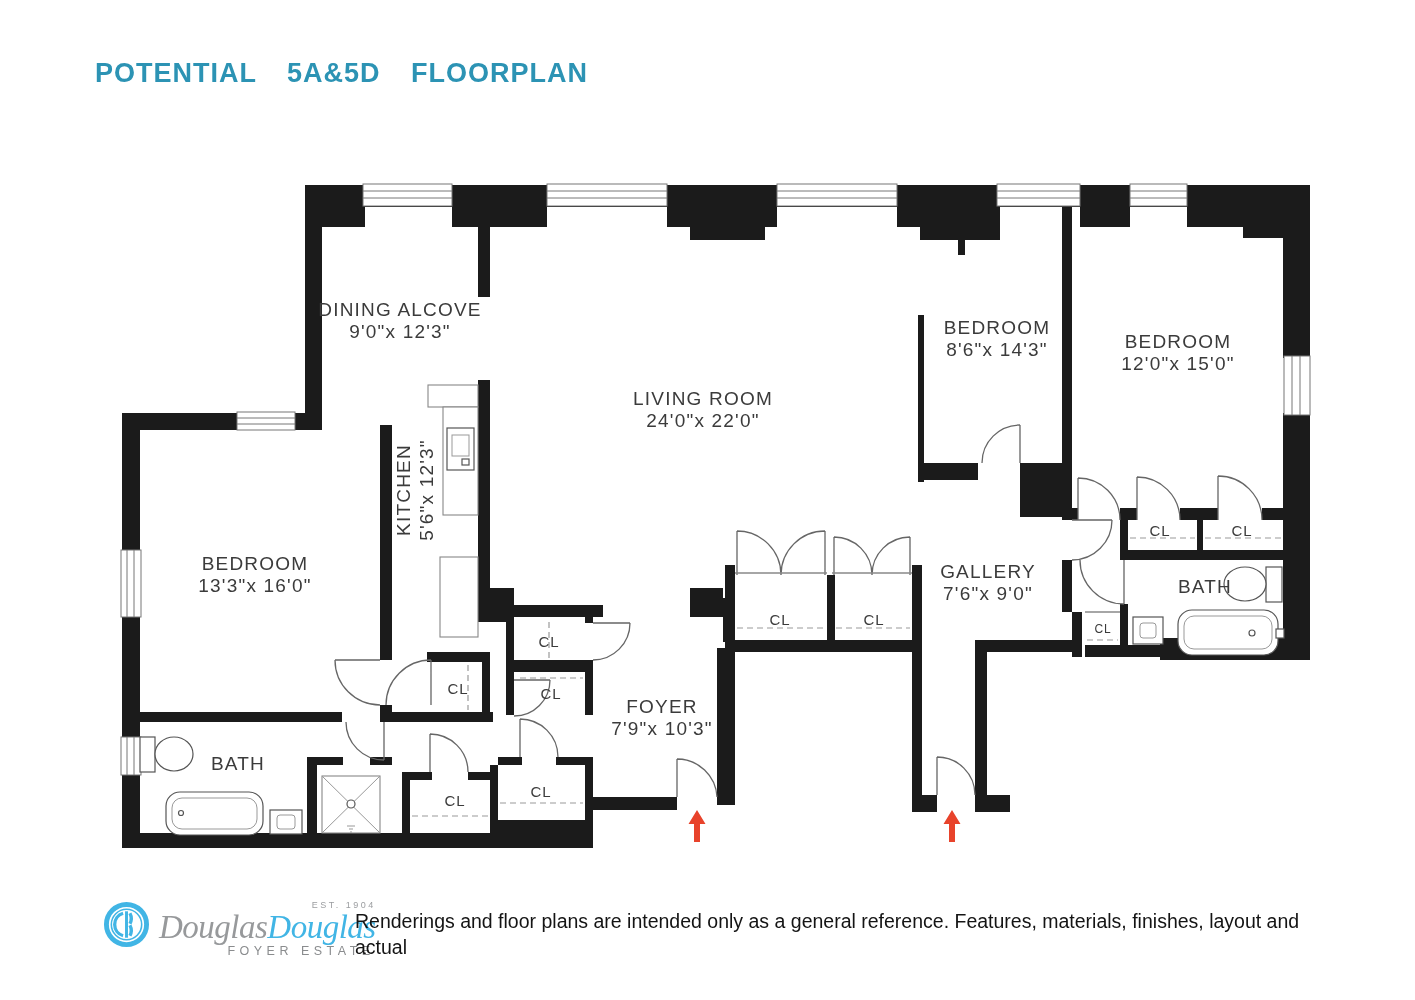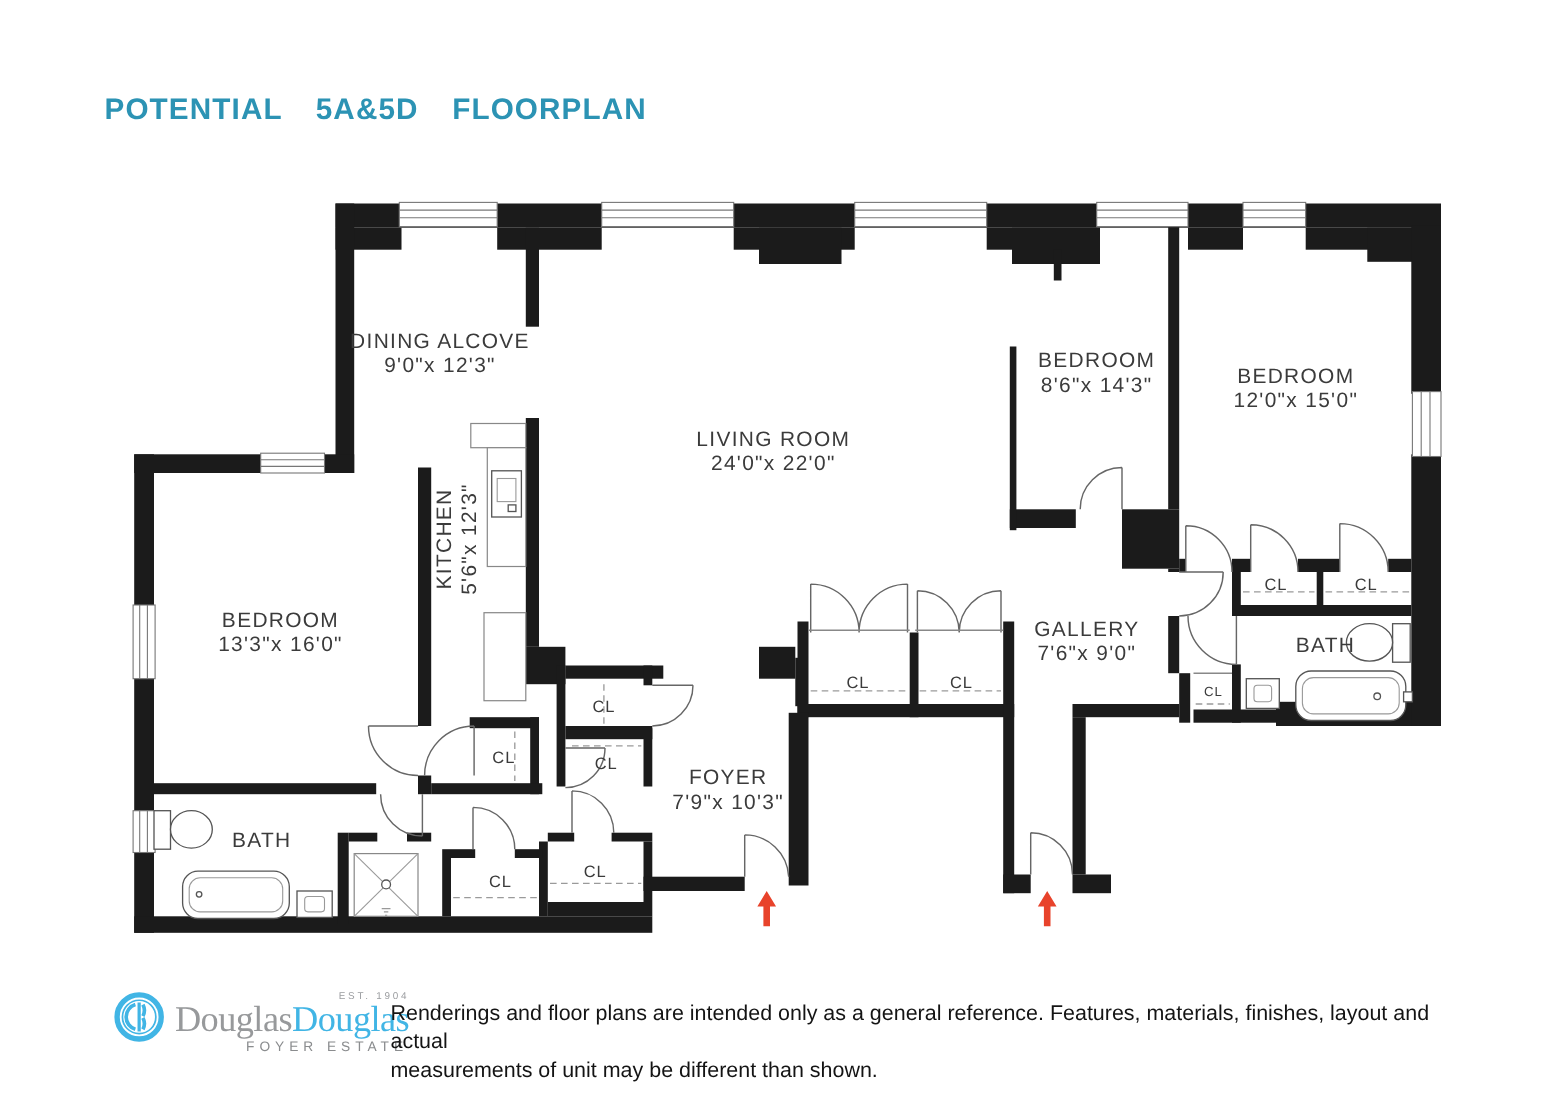--- a/index.html
+++ b/index.html
@@ -1,23 +1,23 @@
 <!DOCTYPE html>
 <html><head>
 <meta charset="utf-8">
 <style>
   html,body{margin:0;padding:0;background:#fff;}
   body{width:1415px;height:1000px;position:relative;overflow:hidden;
        font-family:"Liberation Sans",sans-serif;}
-  .page-title{position:absolute;left:95px;top:84px;font-size:27px;font-weight:bold;
+  .page-title{position:absolute;left:95px;top:58px;font-size:27px;font-weight:bold;
        color:#2C93B4;letter-spacing:1px;word-spacing:22px;}
   .plan{position:absolute;left:0;top:0;width:1415px;height:1000px;}
   .footer-logo{position:absolute;left:103px;top:901px;display:flex;align-items:center;gap:9px;}
   .logo-text{position:relative;line-height:1;padding-top:6px;}
-  .brand{font-family:"Liberation Serif",serif;font-size:33px;letter-spacing:-0.5px;}
+  .brand{font-family:"Liberation Serif",serif;font-size:33px;letter-spacing:-0.5px;font-style:italic;}
   .brand-first{color:#97999B;}
   .brand-second{color:#41B5E5;}
   .logo-est{position:absolute;top:-4px;right:0;font-size:9px;color:#9b9da0;letter-spacing:2.5px;}
   .logo-tag{position:absolute;bottom:-13px;right:1px;font-size:12.5px;color:#8a8c8e;letter-spacing:4.5px;}
   .disclaimer{position:absolute;left:355px;top:908px;width:980px;font-size:19.5px;
        color:#141414;line-height:26px;}
   
   .wall{fill:#1B1B1B;}
   .win{fill:#ffffff;stroke:#777;stroke-width:1;}
   .winline{stroke:#777;stroke-width:1;}
@@ -296,14 +296,13 @@
   </svg>
   <div class="logo-text">
     <span class="brand brand-first">Douglas</span><span class="brand brand-second">Douglas</span>
     <div class="logo-est">EST. 1904</div>
     <div class="logo-tag">FOYER ESTATE</div>
   </div>
 </div>
 
 <div class="disclaimer">
   <div>Renderings and floor plans are intended only as a general reference. Features, materials, finishes, layout and actual</div>
-  <div>measurements of unit may be different than shown.</div>
 </div>
 
 </body></html>

